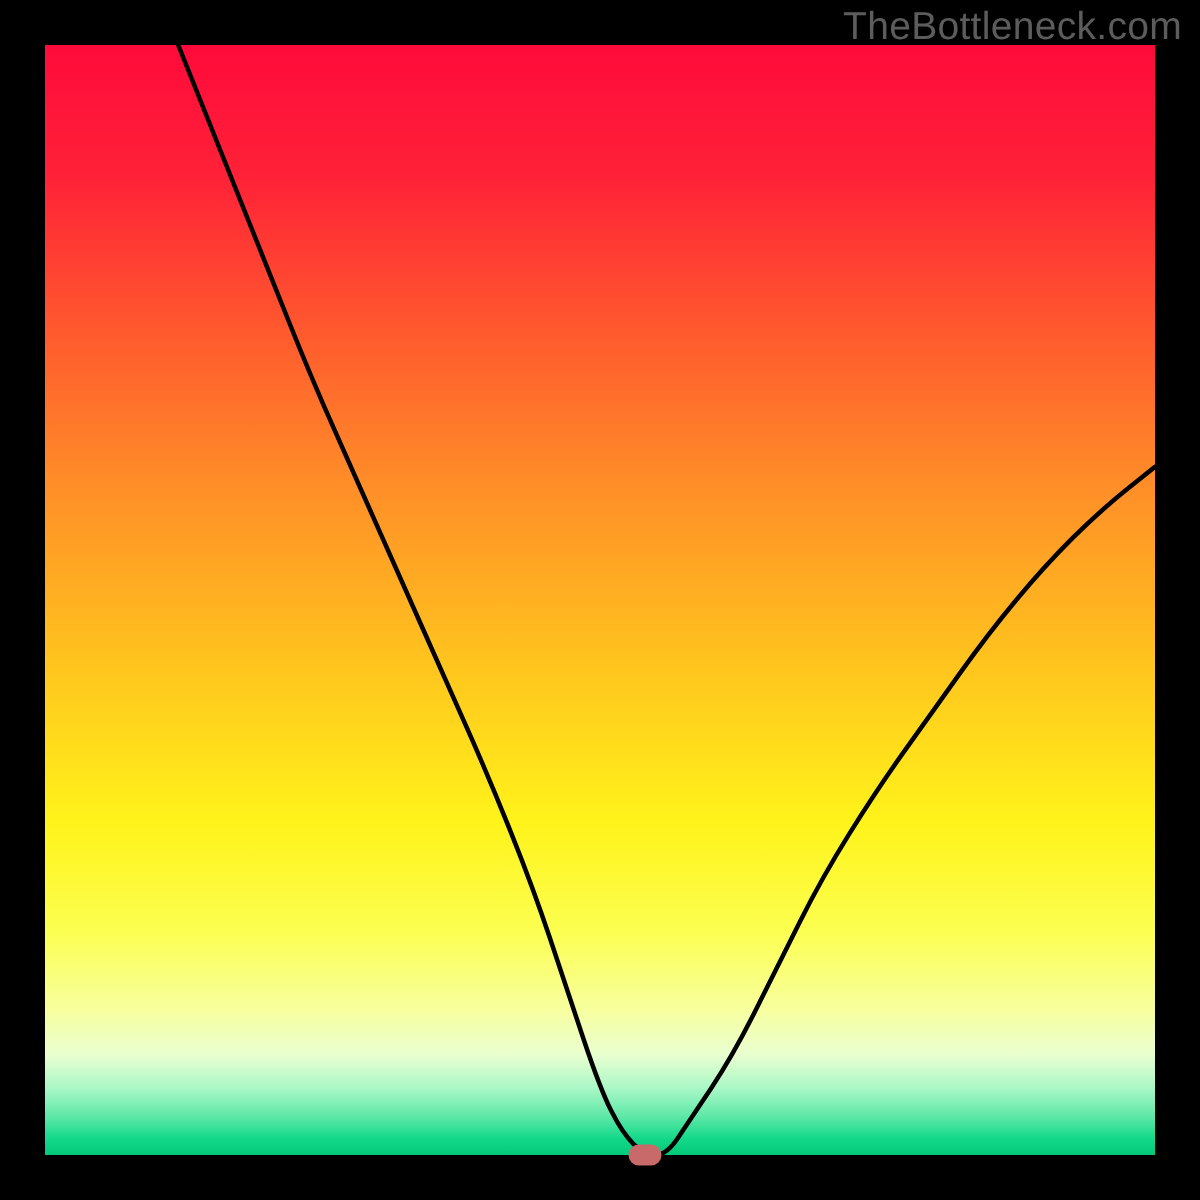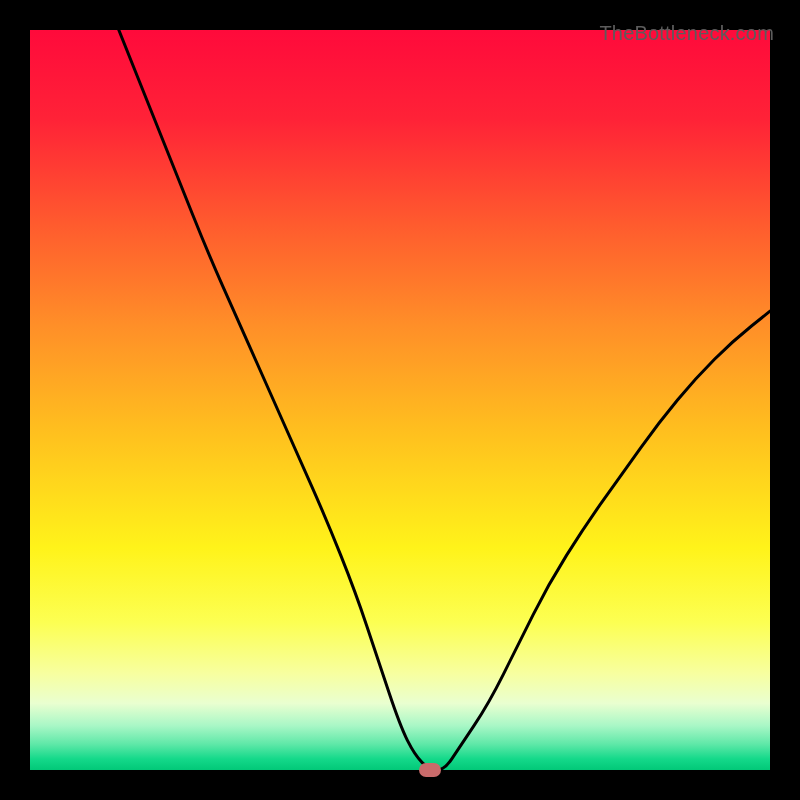--- a/index.html
+++ b/index.html
@@ -13,28 +13,27 @@
   }
   .frame {
     position: relative;
     width: 800px;
     height: 800px;
     background: #000;
   }
   .watermark {
     position: absolute;
     top: 2px;
-    right: 26px;
+    right: 12px;
     color: #5c5c5c;
-    font-size: 20px;
+    font-size: 26px;
     font-weight: 500;
     letter-spacing: 0.2px;
     z-index: 10;
     user-select: none;
-    margin-top: 20px;
   }
   .plot {
     position: absolute;
     left: 30px;
     top: 30px;
     width: 740px;
     height: 740px;
   }
   .plot svg {
     display: block;

